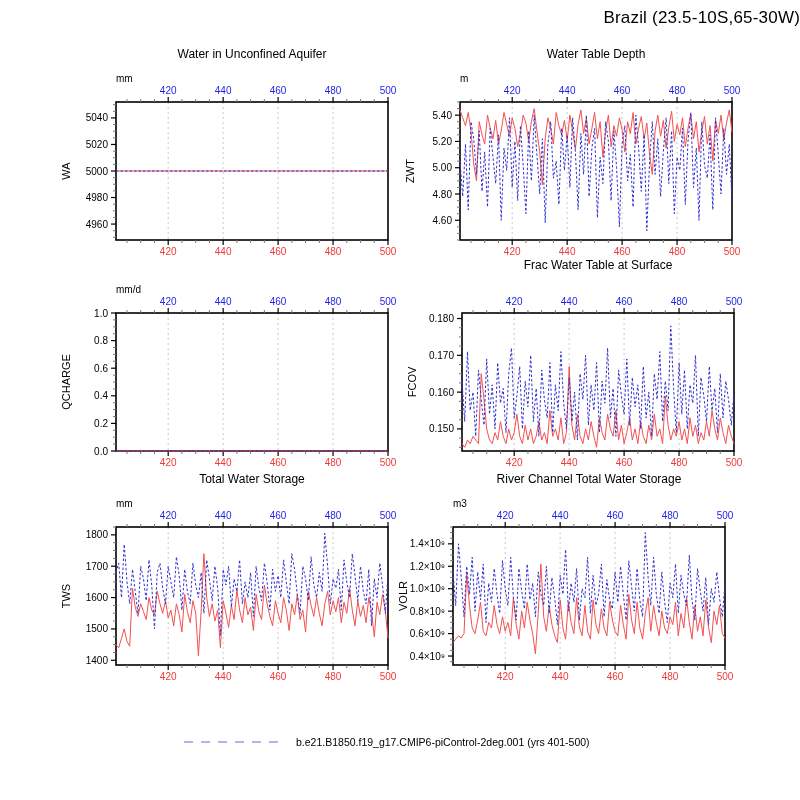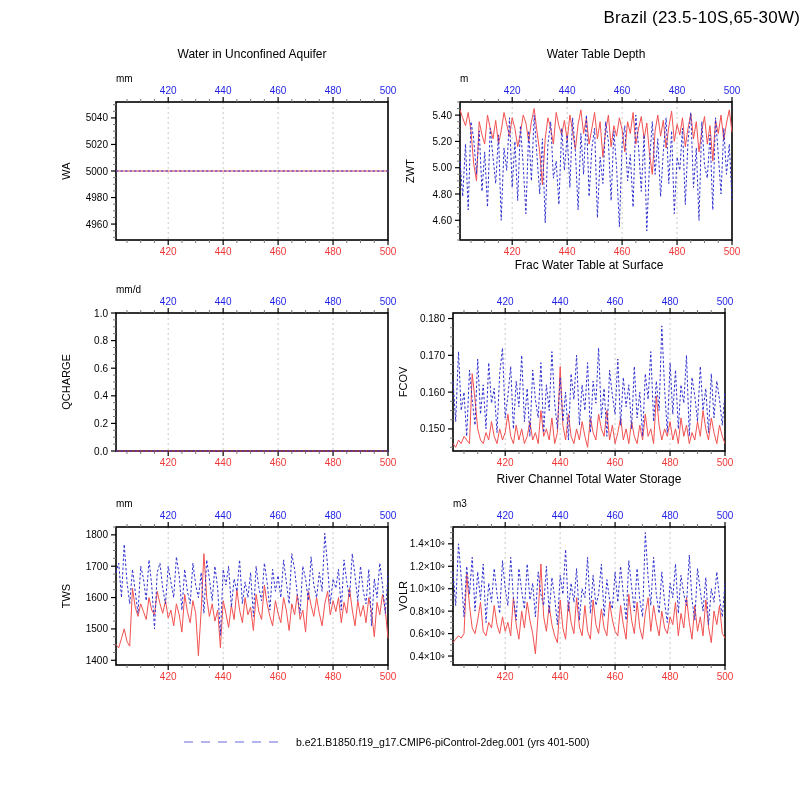--- a/index.html
+++ b/index.html
@@ -4,21 +4,21 @@
 <style>
   html,body{margin:0;padding:0;background:#ffffff;}
   body{width:800px;height:800px;position:relative;overflow:hidden;
        font-family:"Liberation Sans", sans-serif;color:#000;}
   .main-title{position:absolute;top:8px;left:0;width:800px;text-align:right;
               font-size:17px;letter-spacing:0.2px;}
   .subplot{position:absolute;width:350px;height:215px;}
   .sp-r1c1{left:48px;top:45px;}
   .sp-r1c2{left:392px;top:45px;}
   .sp-r2c1{left:48px;top:256px;}
-  .sp-r2c2{left:385px;top:256px;}
+  .sp-r2c2{left:394px;top:256px;}
   .sp-r3c1{left:48px;top:470px;}
   .sp-r3c2{left:385px;top:470px;}
   .sp-title{position:absolute;top:2px;left:68px;width:272px;text-align:center;
             font-size:12px;white-space:nowrap;}
   .sp-units{position:absolute;top:28px;left:68px;width:272px;text-align:left;
             font-size:10px;}
   .sp-ylabel{position:absolute;left:18px;top:126px;font-size:11px;white-space:nowrap;
              transform:translate(-50%,-50%) rotate(-90deg);}
   .sp-canvas{position:absolute;left:0;top:0;width:350px;height:215px;}
   svg text{font-family:"Liberation Sans", sans-serif;}
@@ -383,20 +383,21 @@
       <line x1="68" x2="63" y1="99.31999999999994" y2="99.31999999999994" stroke="#000000" stroke-width="1.2"></line>
       <text x="60" y="102.81999999999994" text-anchor="end" font-size="10" fill="#000">0.170</text>
       <line x1="68" x2="63" y1="62.52000000000001" y2="62.52000000000001" stroke="#000000" stroke-width="1.2"></line>
       <text x="60" y="66.02000000000001" text-anchor="end" font-size="10" fill="#000">0.180</text>
       <polyline points="68.0,187.6 70.7,191.3 73.5,184.0 76.2,187.6 79.0,180.3 81.7,184.0 84.5,187.6 87.2,117.7 90.0,143.5 92.7,172.9 95.5,184.0 98.2,187.6 101.0,176.6 103.7,184.0 106.5,165.6 109.2,180.3 112.0,187.6 114.7,172.9 117.5,184.0 120.2,176.6 122.9,158.2 125.7,180.3 128.4,187.6 131.2,169.2 133.9,184.0 136.7,172.9 139.4,187.6 142.2,180.3 144.9,165.6 147.7,184.0 150.4,176.6 153.2,187.6 155.9,154.5 158.7,180.3 161.4,172.9 164.2,184.0 166.9,161.9 169.7,187.6 172.4,176.6 175.2,110.4 177.9,169.2 180.6,184.0 183.4,158.2 186.1,180.3 188.9,187.6 191.6,172.9 194.4,184.0 197.1,165.6 199.9,180.3 202.6,191.3 205.4,161.9 208.1,176.6 210.9,184.0 213.6,158.2 216.4,172.9 219.1,180.3 221.9,154.5 224.6,184.0 227.4,169.2 230.1,187.6 232.8,176.6 235.6,161.9 238.3,184.0 241.1,172.9 243.8,187.6 246.6,165.6 249.3,180.3 252.1,187.6 254.8,169.2 257.6,184.0 260.3,158.2 263.1,180.3 265.8,172.9 268.6,187.6 271.3,139.8 274.1,169.2 276.8,184.0 279.6,172.9 282.3,180.3 285.1,165.6 287.8,184.0 290.5,172.9 293.3,187.6 296.0,161.9 298.8,180.3 301.5,169.2 304.3,187.6 307.0,176.6 309.8,184.0 312.5,165.6 315.3,180.3 318.0,154.5 320.8,172.9 323.5,184.0 326.3,161.9 329.0,176.6 331.8,187.6 334.5,169.2 337.3,180.3 340.0,187.6" fill="none" stroke="#f25151" stroke-width="1"></polyline>
       <polyline points="68.0,125.1 70.7,165.6 73.5,95.6 76.2,154.5 79.0,136.1 81.7,180.3 84.5,114.0 87.2,143.5 90.0,169.2 92.7,103.0 95.5,158.2 98.2,128.8 101.0,172.9 103.7,106.7 106.5,147.2 109.2,132.4 112.0,176.6 114.7,117.7 117.5,92.0 120.2,161.9 122.9,139.8 125.7,110.4 128.4,172.9 131.2,125.1 133.9,150.8 136.7,99.3 139.4,165.6 142.2,132.4 144.9,180.3 147.7,114.0 150.4,143.5 153.2,161.9 155.9,106.7 158.7,176.6 161.4,128.8 164.2,154.5 166.9,95.6 169.7,147.2 172.4,172.9 175.2,121.4 177.9,165.6 180.6,136.1 183.4,184.0 186.1,117.7 188.9,143.5 191.6,99.3 194.4,169.2 197.1,128.8 199.9,154.5 202.6,106.7 205.4,176.6 208.1,125.1 210.9,147.2 213.6,92.0 216.4,161.9 219.1,132.4 221.9,180.3 224.6,114.0 227.4,139.8 230.1,158.2 232.8,103.0 235.6,169.2 238.3,121.4 241.1,150.8 243.8,128.8 246.6,172.9 249.3,110.4 252.1,161.9 254.8,136.1 257.6,180.3 260.3,117.7 263.1,143.5 265.8,95.6 268.6,165.6 271.3,125.1 274.1,154.5 276.8,69.9 279.6,132.4 282.3,176.6 285.1,106.7 287.8,158.2 290.5,114.0 293.3,172.9 296.0,128.8 298.8,147.2 301.5,99.3 304.3,180.3 307.0,121.4 309.8,139.8 312.5,165.6 315.3,110.4 318.0,154.5 320.8,132.4 323.5,176.6 326.3,117.7 329.0,161.9 331.8,125.1 334.5,143.5 337.3,169.2 340.0,136.1" fill="none" stroke="#3030cf" stroke-width="1" stroke-dasharray="2.5 2"></polyline>
     </svg>
 </div>
 
 <div class="subplot sp-r3c1">
+  <div class="sp-title">Total Water Storage</div>
   <div class="sp-units">mm</div>
   <div class="sp-ylabel">TWS</div>
   <svg class="sp-canvas" viewBox="0 0 350 215">
       <line x1="120.20202020202021" x2="120.20202020202021" y1="57" y2="195" stroke="#c9c9c9" stroke-width="1" stroke-dasharray="2 3"></line>
       <line x1="175.15151515151513" x2="175.15151515151513" y1="57" y2="195" stroke="#c9c9c9" stroke-width="1" stroke-dasharray="2 3"></line>
       <line x1="230.10101010101008" x2="230.10101010101008" y1="57" y2="195" stroke="#c9c9c9" stroke-width="1" stroke-dasharray="2 3"></line>
       <line x1="285.0505050505051" x2="285.0505050505051" y1="57" y2="195" stroke="#c9c9c9" stroke-width="1" stroke-dasharray="2 3"></line>
       <rect x="68" y="57" width="272" height="138" fill="none" stroke="#000000" stroke-width="1.6"></rect>
       <line x1="78.98989898989899" x2="78.98989898989899" y1="57" y2="54" stroke="#777777" stroke-width="1"></line>
       <line x1="78.98989898989899" x2="78.98989898989899" y1="195" y2="198" stroke="#777777" stroke-width="1"></line>

